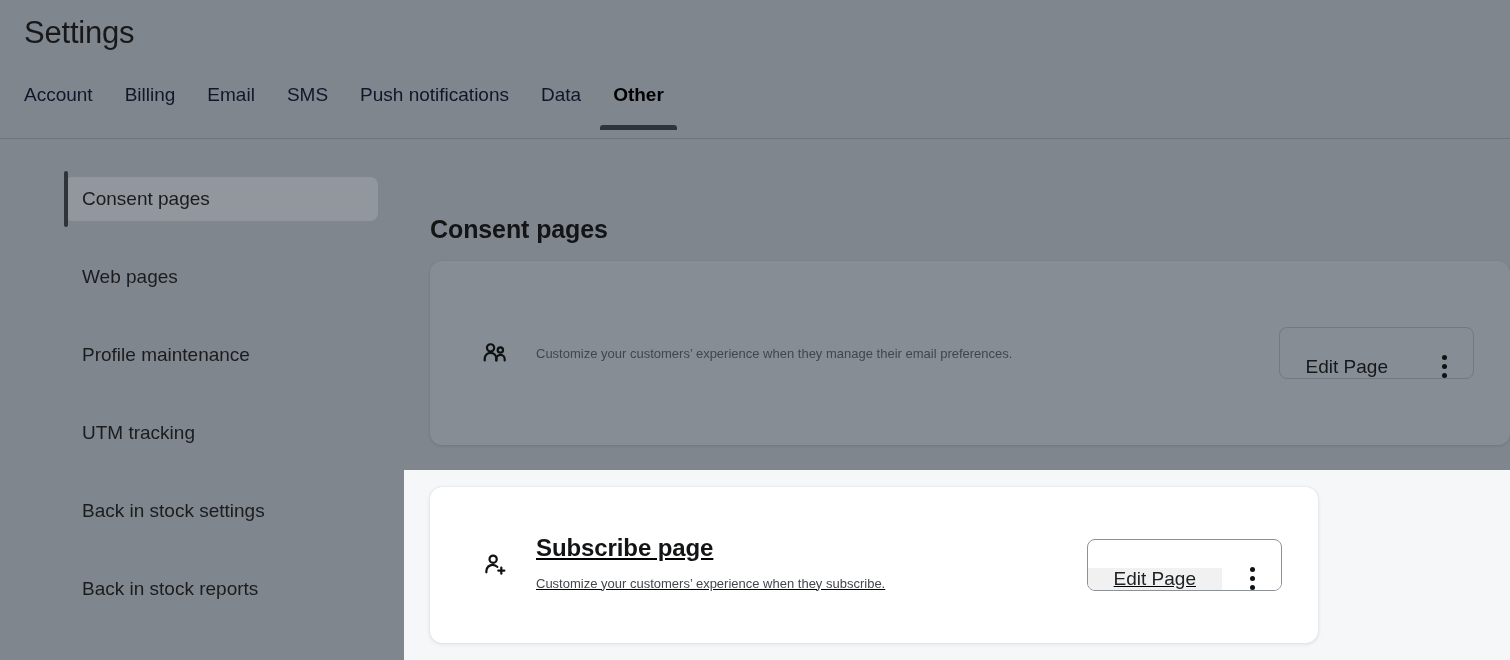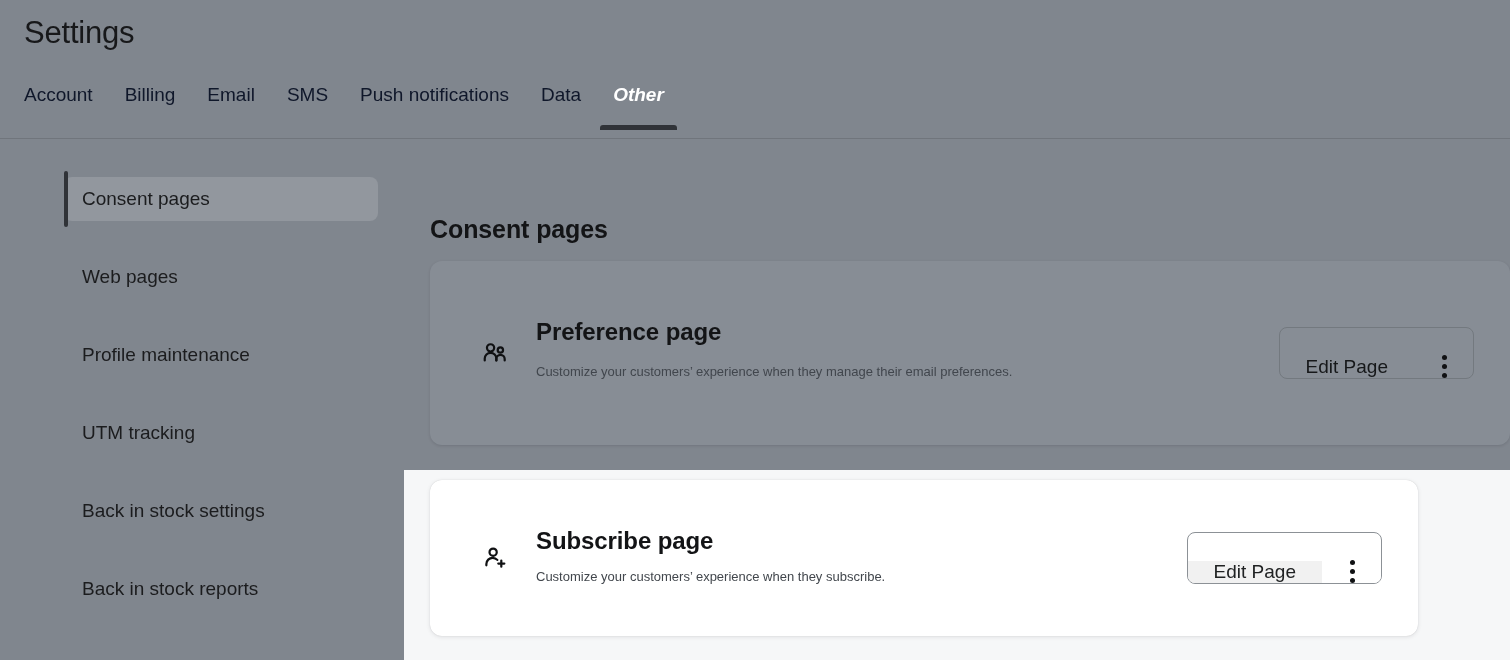--- a/index.html
+++ b/index.html
@@ -56,21 +56,21 @@
     position: relative;
     padding: 4px 16px 22px 16px;
     font-size: 19px;
     line-height: 26px;
     color: #0f172a;
     white-space: nowrap;
     cursor: pointer;
     font-weight: 400;
   }
   .tab:first-child { padding-left: 0; }
-  .tab.active { font-weight: 700; color: #ffffff; font-style: italic; }
+  .tab.active { font-weight: 700; color: #000000; }
   .tab.active::after {
     content: "";
     position: absolute;
     left: 3px; right: 3px;
     bottom: 0;
     height: 5px;
     border-radius: 3px 3px 0 0;
     background: #303338;
   }
 
@@ -220,24 +220,25 @@
   #preference-card .card-inner { padding: 0 36px 0 50px; }
 
   
   .spotlight {
     position: absolute;
     left: 366px; top: 331px;
     width: 1144px; height: 190px;
     background: #f6f7f8;
   }
   #subscribe-card {
-    left: 26px; top: 10px;
-    width: 988px; height: 156px;
+    left: 26px; top: 17px;
+    width: 888px; height: 156px;
     background: #ffffff;
     box-shadow: 0 1px 4px rgba(23,24,26,0.10), 0 0 1px rgba(23,24,26,0.18);
+    text-decoration: underline;
   }
   #subscribe-card .btn-group { border-color: #8c9196; }
   #subscribe-card .btn-divider { background: #8c9196; }
   #subscribe-card .btn-primary { background: #f1f1f1; color: #202223; }
   #subscribe-card .btn-more { background: #ffffff; }
   #subscribe-card .card-heading { color: #131416; }
   #subscribe-card .card-desc { color: #42474d; line-height: 28px; }
 </style>
 </head>
 <body>
@@ -292,21 +293,20 @@
           <span class="card-icon">
             <svg width="28" height="28" viewBox="0 0 24 24" fill="none" aria-hidden="true">
               <circle cx="8.2" cy="7.6" r="3.1" stroke="currentColor" stroke-width="1.9"></circle>
               <path d="M3.2 18.4v-1.6a5 5 0 0 1 5-5h0a5 5 0 0 1 5 5v1.6" stroke="currentColor" stroke-width="1.9" stroke-linecap="round" stroke-linejoin="round"></path>
               <circle cx="16.6" cy="9.4" r="2.3" stroke="currentColor" stroke-width="1.9"></circle>
               <path d="M13.1 18.4v-1.2a3.6 3.6 0 0 1 3.6-3.6h0a3.6 3.6 0 0 1 3.6 3.6v1.2" stroke="currentColor" stroke-width="1.9" stroke-linecap="round" stroke-linejoin="round"></path>
             </svg>
           </span>
 
           <div class="card-text">
-            <div class="card-heading">Preference page</div>
             <div class="card-desc">Customize your customers’ experience when they manage their email preferences.</div>
           </div>
 
           <div class="btn-group">
             <button class="btn-primary">Edit Page</button>
             <div class="btn-divider"></div>
             <div class="btn-more">
               <span class="dots">
                   <span></span>
                   <span></span>

